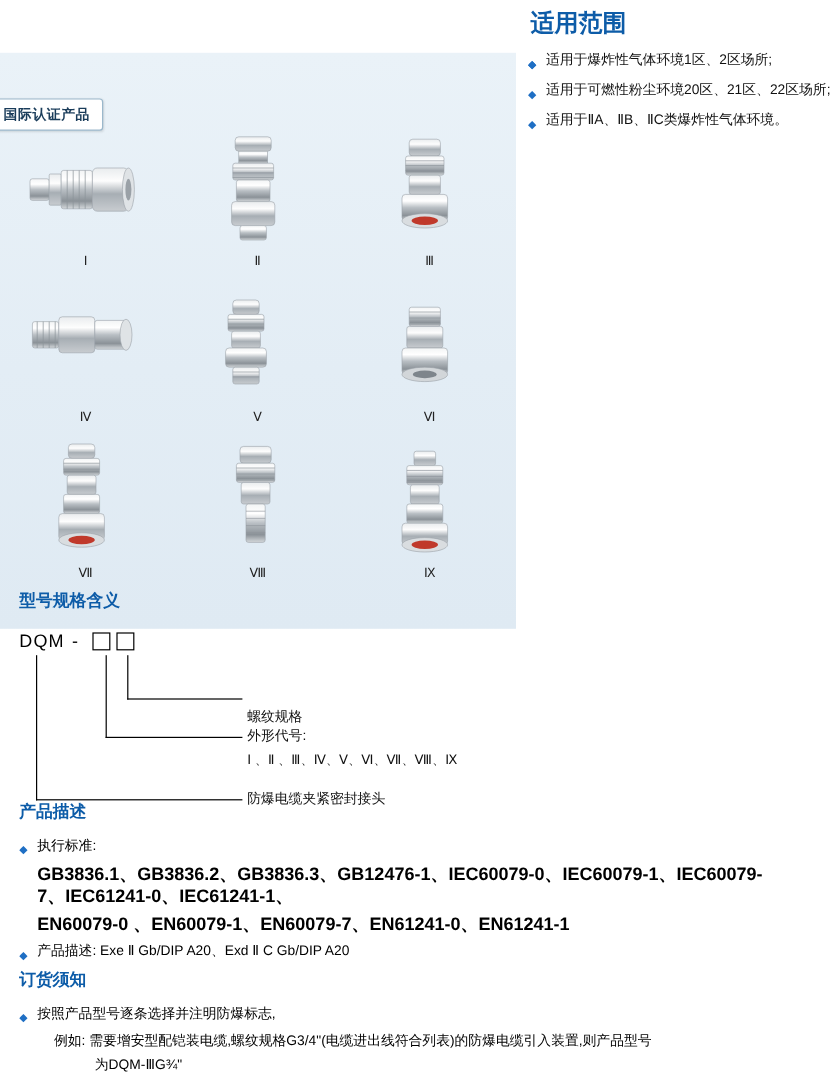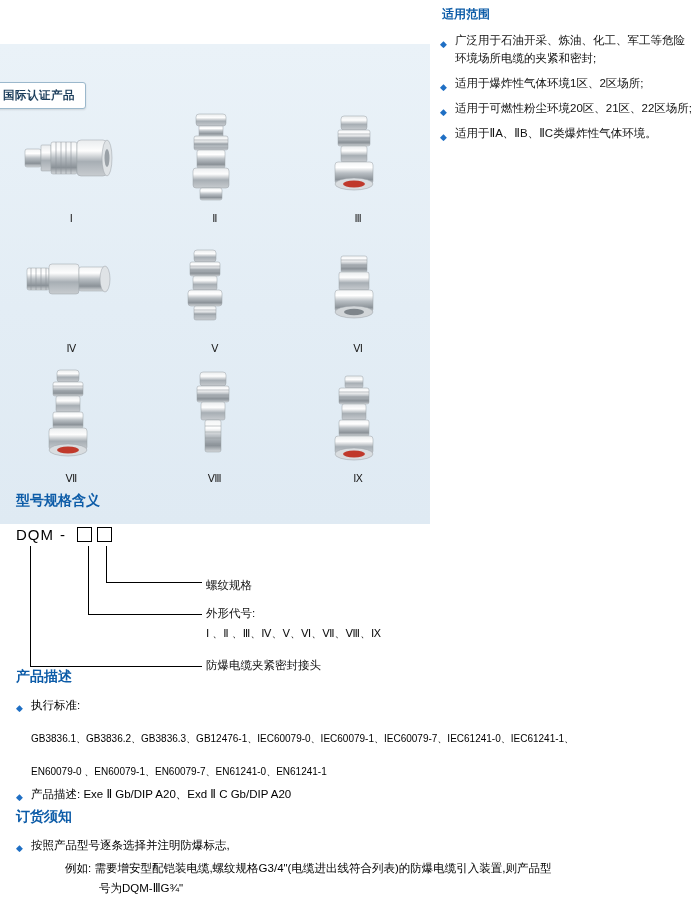--- a/index.html
+++ b/index.html
@@ -36,21 +36,21 @@
 
   
   .gland{height:100px;display:flex;align-items:center;justify-content:center;}
   .gland svg{display:block;}
 
   
   .scope{
     position:absolute;left:440px;top:0;width:256px;
   }
   .scope-title{
-    color:#0d5ca8;font-weight:bold;font-size:12px;margin:6px 0 8px 2px;font-family:Liberation Mono, monospace;
+    color:#0d5ca8;font-weight:bold;font-size:20px;margin:6px 0 8px 2px;font-family:Liberation Mono, monospace;
   }
   .bullets{list-style:none;margin:0;padding:0;}
   .bullets li{
     position:relative;padding-left:15px;margin-bottom:7px;
     font-size:11.5px;line-height:18px;color:#111;
   }
   .bullets li .dia{
     position:absolute;left:0;top:4px;color:#1f6fc4;font-size:9px;
   }
 
@@ -67,30 +67,30 @@
   .lbl.small{font-size:11px;}
 
   
   .desc-sec{position:absolute;left:0;top:668px;width:652px;}
   .desc-list{list-style:none;margin:0;padding:0 16px;}
   .desc-list > li{
     position:relative;padding-left:15px;margin-bottom:4px;
     font-size:11.5px;line-height:19px;
   }
   .desc-list > li .dia{position:absolute;left:0;top:3px;color:#1f6fc4;font-size:9px;}
-  .sub{margin:14px 0 0 15px;font-size:10px;line-height:19px;}
+  .sub{margin:4px 0 0 15px;font-size:15px;line-height:19px;font-weight:bold;}
 
   
   .order-sec{position:absolute;left:0;top:808px;width:568px;}
   .order-list{list-style:none;margin:0;padding:0 16px;}
   .order-list > li{
     position:relative;padding-left:15px;font-size:11.5px;line-height:19px;
   }
   .order-list > li .dia{position:absolute;left:0;top:3px;color:#1f6fc4;font-size:9px;}
-  .ex{margin:3px 0 0 34px;font-size:11.5px;line-height:20px;text-indent:-34px;padding-left:34px;}
+  .ex{margin:3px 0 0 14px;font-size:11.5px;line-height:20px;text-indent:-34px;padding-left:34px;}
   .ex2{margin:14px 0 0 68px;font-size:11.5px;line-height:20px;}
 </style>
 </head>
 <body>
 
 <div class="page">
 
   <div class="product-panel">
 
     <div class="cert-badge">国际认证产品</div>
@@ -313,21 +313,21 @@
           <div class="cap">Ⅸ</div>
         </div>
       </div>
 
     </div>
   </div>
 
   <div class="scope">
     <div class="scope-title">适用范围</div>
     <ul class="bullets">
-      <li><span class="dia">◆</span><span>广泛用于石油开采、炼油、化工、军工等危险环境场所电缆的夹紧和密封;</span></li>
+      <li><span class="dia">◆</span></li>
       <li><span class="dia">◆</span><span>适用于爆炸性气体环境1区、2区场所;</span></li>
       <li><span class="dia">◆</span><span>适用于可燃性粉尘环境20区、21区、22区场所;</span></li>
       <li><span class="dia">◆</span><span>适用于ⅡA、ⅡB、ⅡC类爆炸性气体环境。</span></li>
     </ul>
   </div>
 
   <div class="model-sec">
     <div class="sec-title">型号规格含义</div>
     <div class="model-box">
 
@@ -335,21 +335,21 @@
         <span>DQM</span>
         <span class="dash">-</span>
         <span class="sqr"></span>
         <span class="sqr"></span>
       </div>
 
       <div class="lead" style="left:106px;top:26px;width:95px;height:36px;"></div>
       <div class="lead" style="left:88px;top:26px;width:113px;height:68px;"></div>
       <div class="lead" style="left:30px;top:26px;width:171px;height:120px;"></div>
 
-      <div class="lbl" style="left:206px;top:58px;">螺纹规格</div>
+      <div class="lbl" style="left:206px;top:70px;">螺纹规格</div>
       <div class="lbl" style="left:206px;top:86px;">外形代号:</div>
       <div class="lbl small" style="left:206px;top:106px;text-align:center;">Ⅰ 、Ⅱ 、Ⅲ、Ⅳ、Ⅴ、Ⅵ、Ⅶ、Ⅷ、Ⅸ</div>
       <div class="lbl" style="left:206px;top:138px;">防爆电缆夹紧密封接头</div>
     </div>
   </div>
 
   <div class="desc-sec">
     <div class="sec-title">产品描述</div>
     <ul class="desc-list">
       <li>

